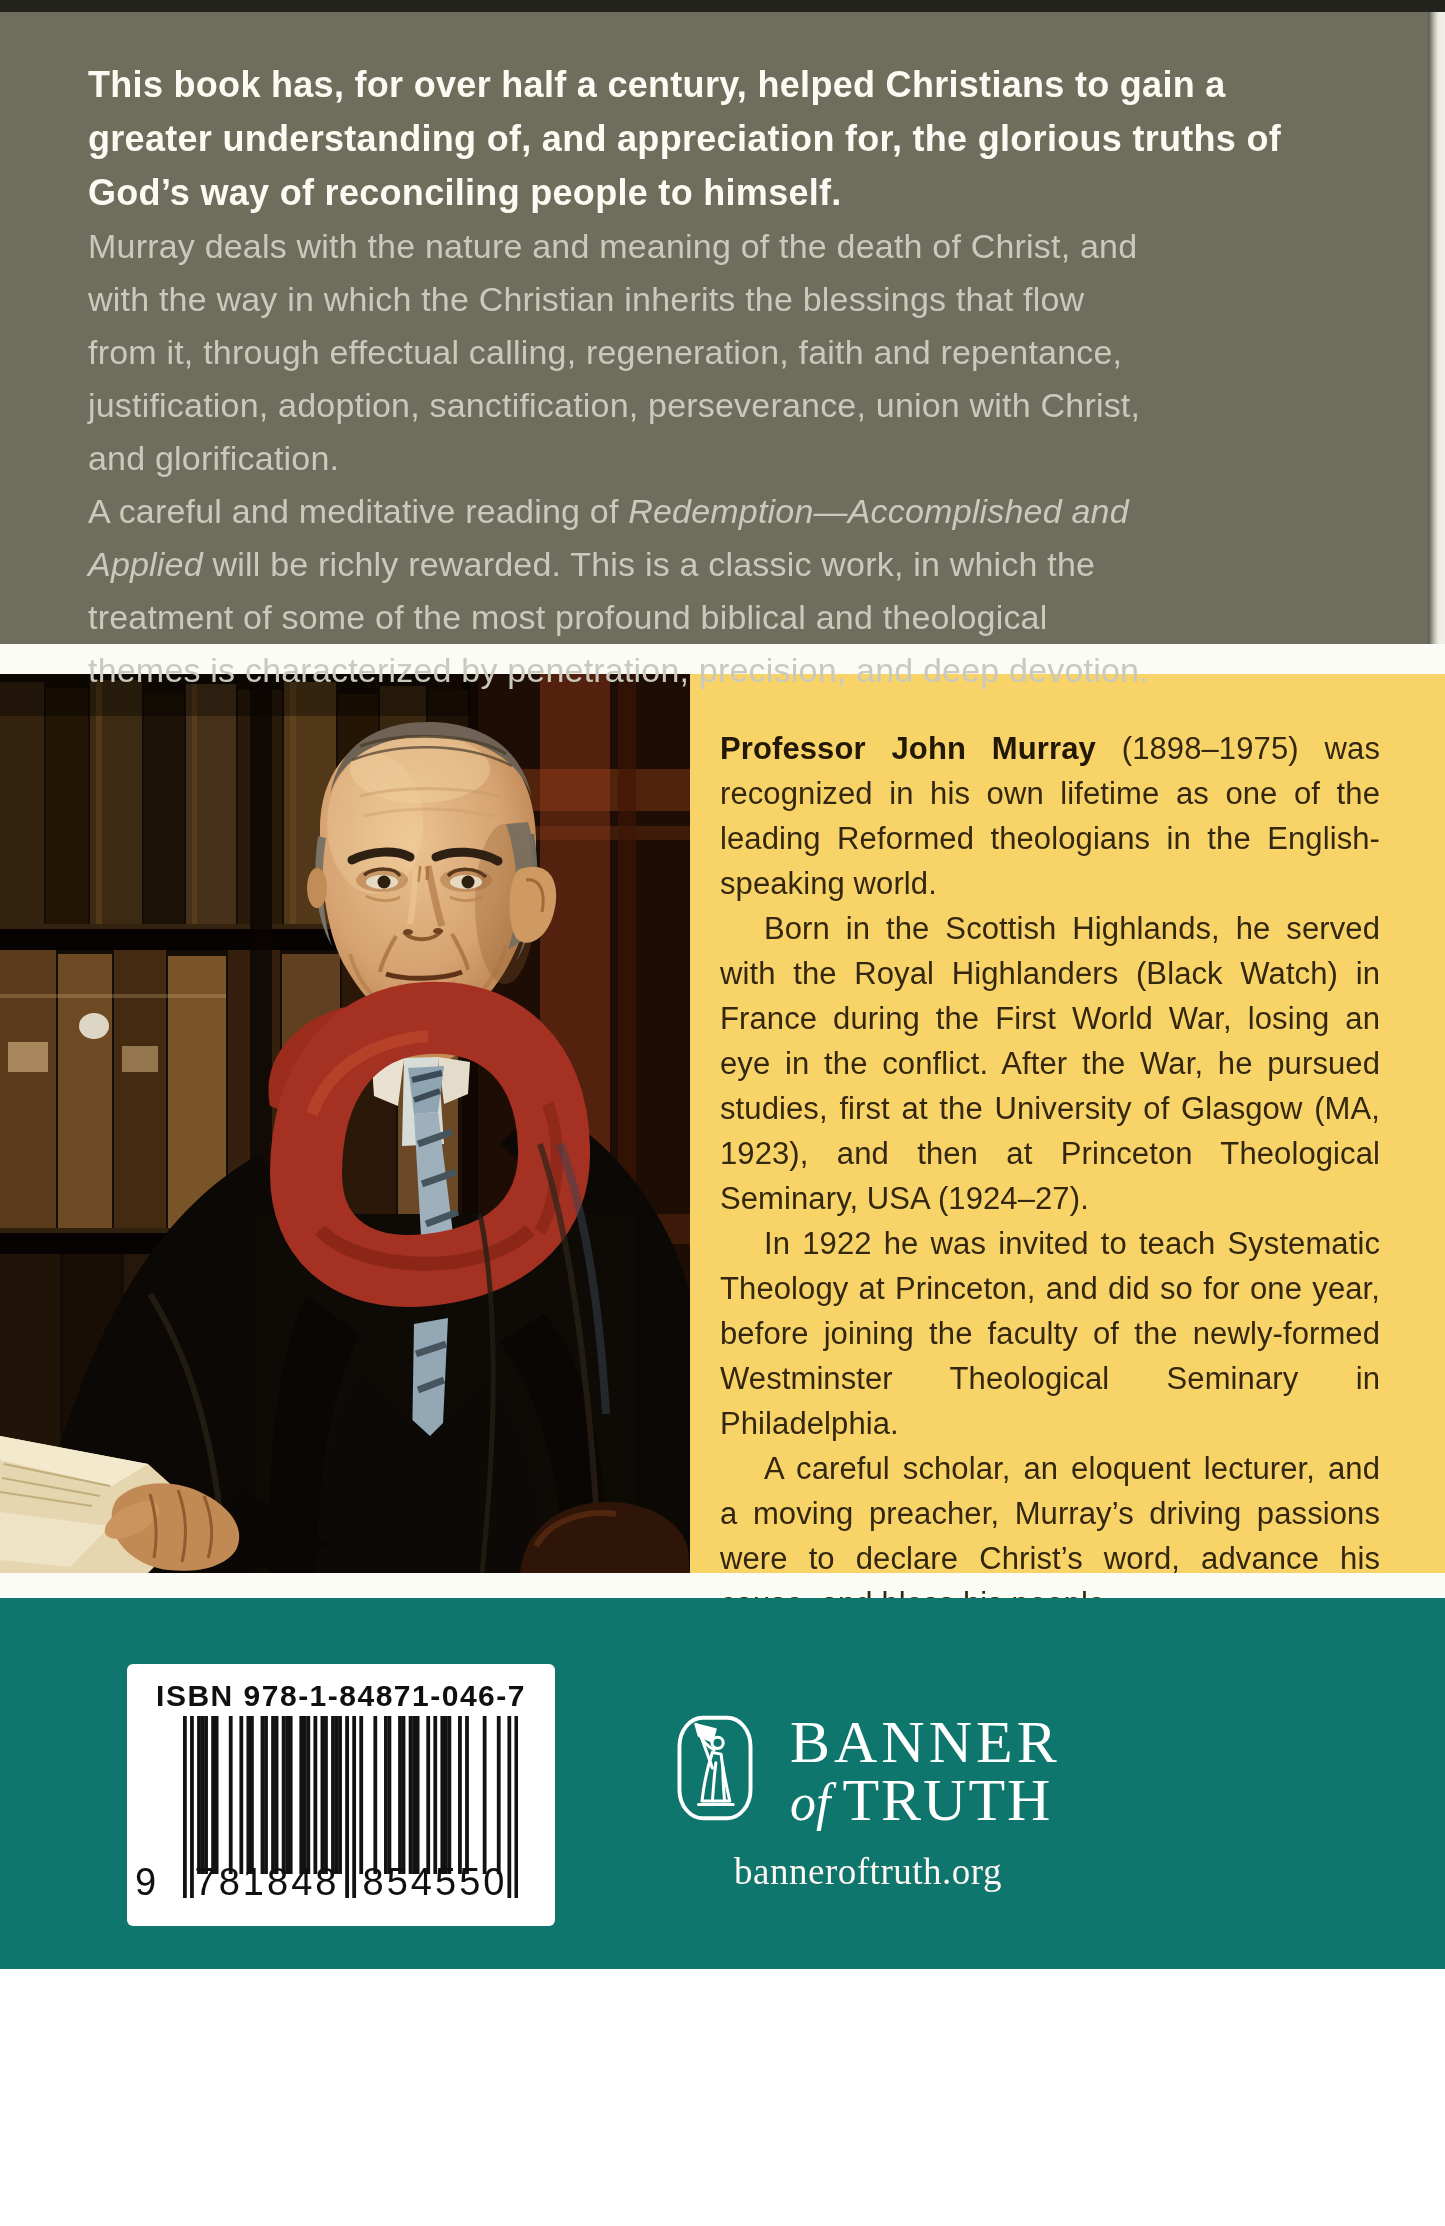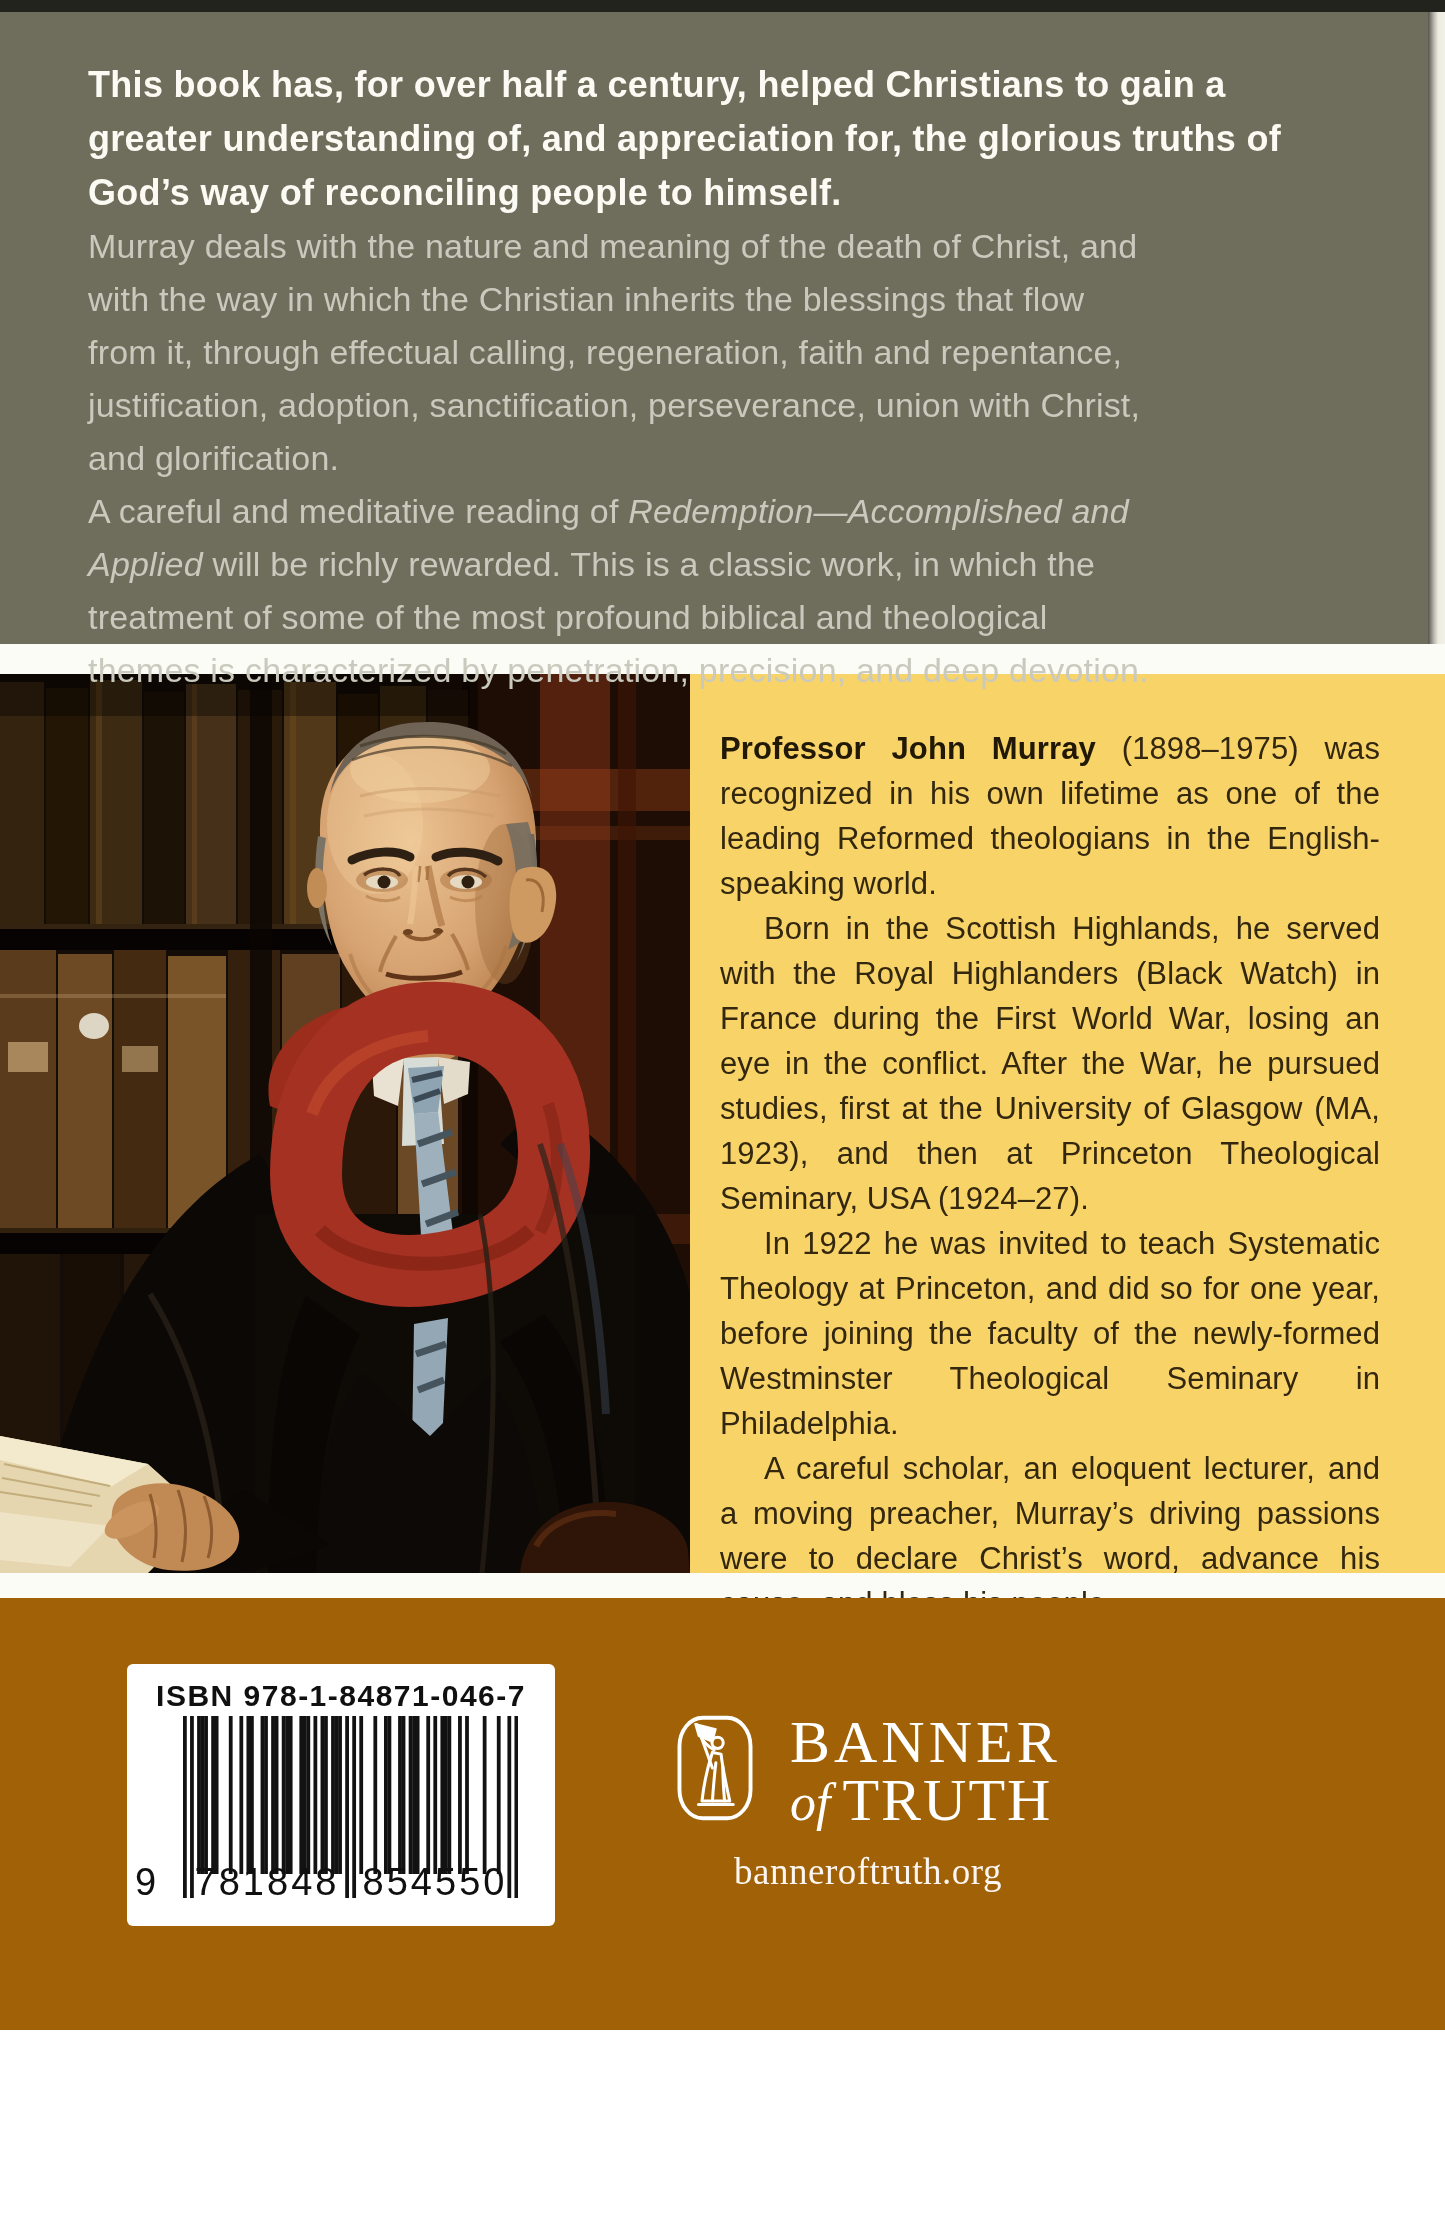--- a/index.html
+++ b/index.html
@@ -28,21 +28,21 @@
   
   .yellow{height:899px;background:#f8d368;display:flex;}
   .portrait-wrap{width:690px;height:899px;flex:none;}
   .portrait-wrap svg{display:block;}
   .bio{width:660px;margin-left:30px;padding-top:52px;box-sizing:border-box;color:#33270f;}
   .bio p{margin:0;font-size:31px;line-height:45px;text-align:justify;letter-spacing:.1px;}
   .bio p.indent{text-indent:44px;}
   .bio .bold{font-weight:700;color:#221806;}
 
   
-  .red{position:relative;height:432px;background:#a16207;}
+  .red{position:relative;height:371px;background:#0f766e;}
   .barcode-box{position:absolute;left:127px;top:66px;width:428px;height:262px;background:#ffffff;
                border-radius:6px;}
   .isbn{margin:0;padding-top:15px;text-align:center;font-size:30px;font-weight:600;color:#101010;
         letter-spacing:1.5px;}
   .bars-svg{position:absolute;left:56px;top:52px;}
   .bar-digit{position:absolute;font-size:38px;color:#101010;font-weight:400;}
   .d-left{left:8px;top:197px;}
   .d-g1{left:64px;top:197px;width:152px;text-align:center;letter-spacing:3px;}
   .d-g2{left:232px;top:197px;width:152px;text-align:center;letter-spacing:3px;}
 

